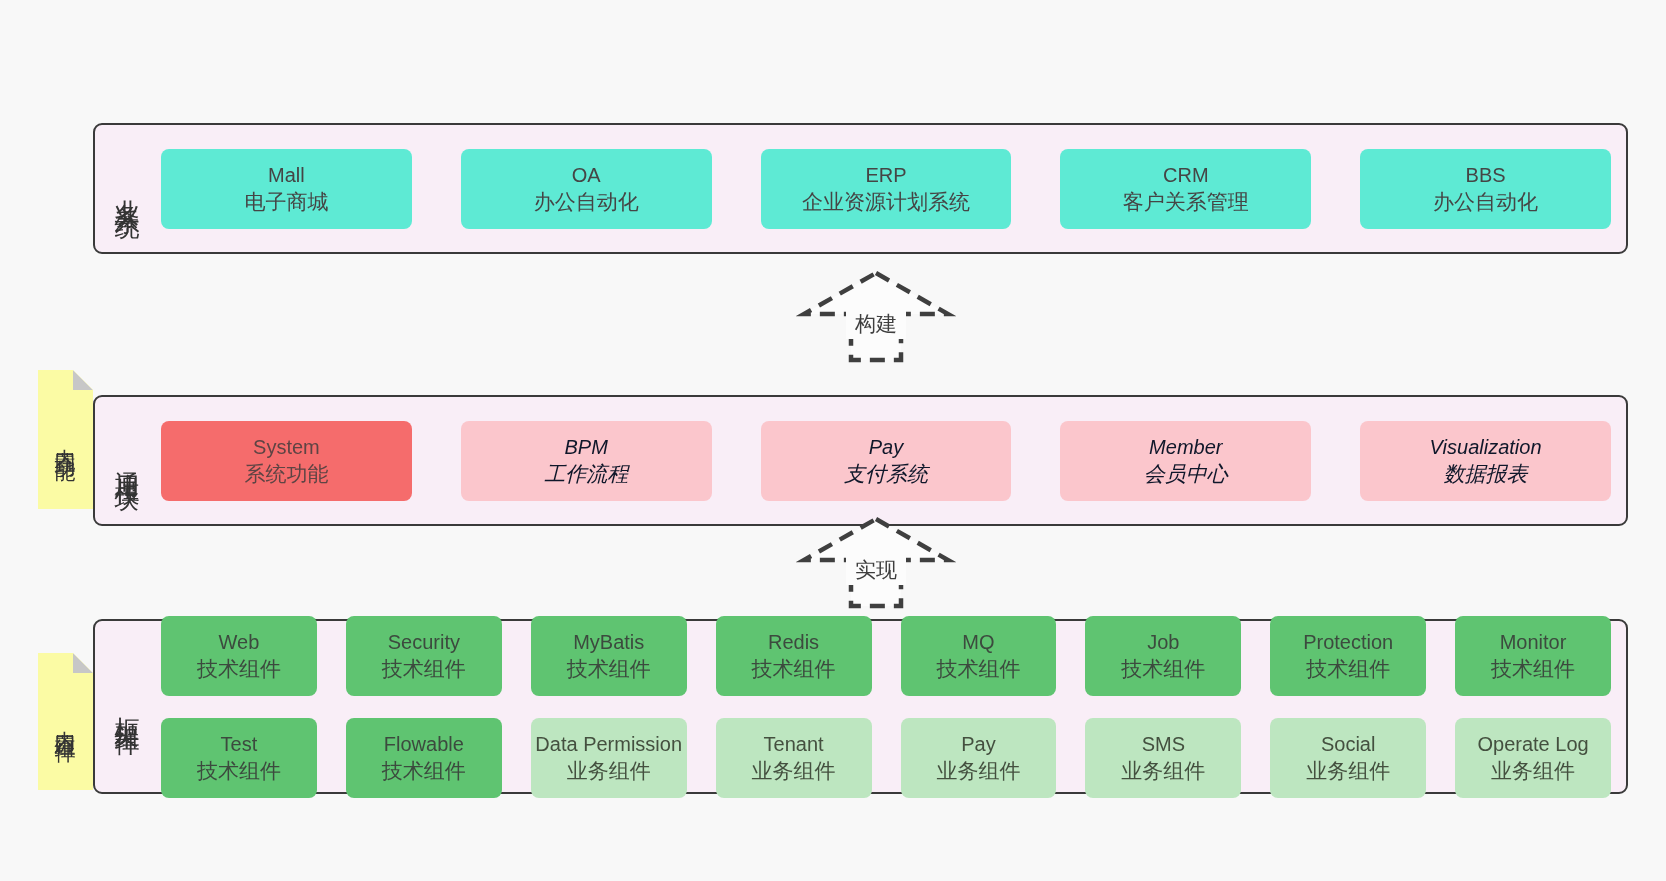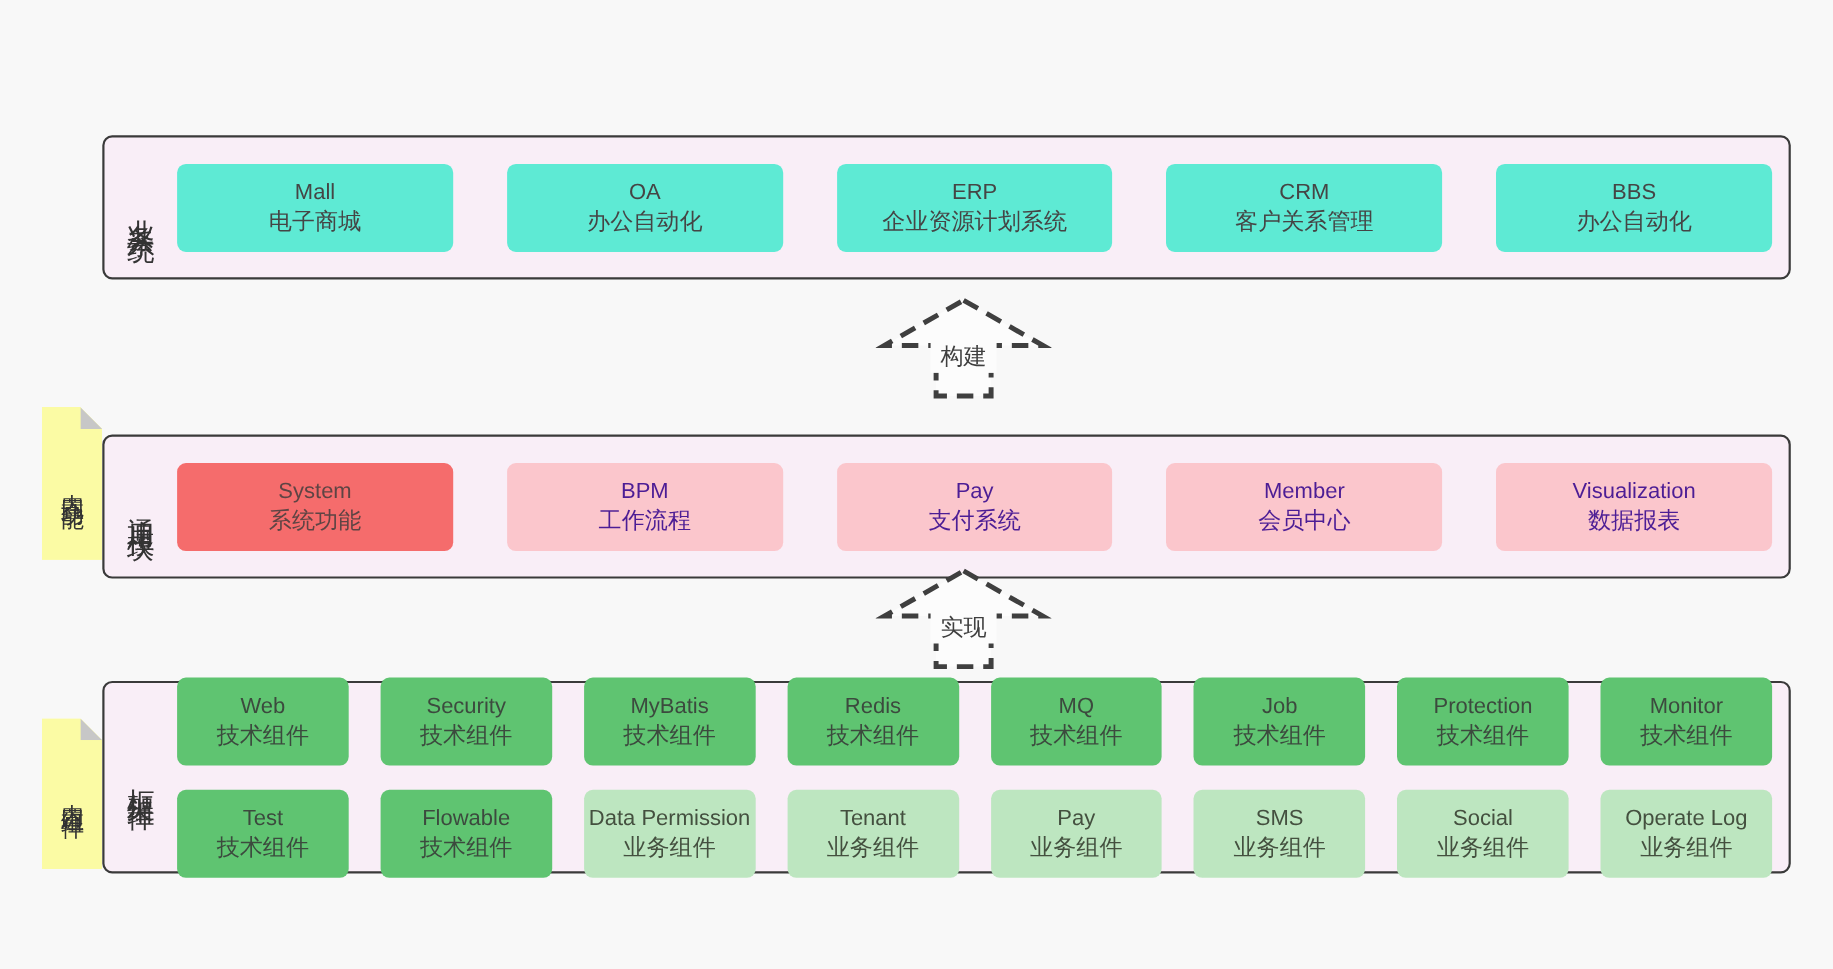--- a/index.html
+++ b/index.html
@@ -35,21 +35,21 @@
   .gap-six{gap:49px;}
   .gap-eight{gap:29px;}
   .box{
     flex:1;height:80px;border-radius:8px;
     display:flex;flex-direction:column;align-items:center;justify-content:center;
     text-align:center;font-size:20px;line-height:1.3;
   }
   .box .box-desc{font-size:21px;}
   .c-blue{background:#5eead4;}
   .c-red{background:#f56c6c;color:#5e4444;}
-  .c-pink{background:#fbc6cc;color:#4c1d95;}
+  .c-pink{background:#fbc6cc;color:#0f172a;font-style:italic;}
   .c-green{background:#5fc471;color:#3c4a3e;}
   .c-lightgreen{background:#bde6c0;color:#44503f;}
   
   .sticky{
     position:absolute;left:38px;width:55px;background:#fbfba4;
     clip-path:polygon(0 0, calc(100% - 20px) 0, 100% 20px, 100% 100%, 0 100%);
     display:flex;align-items:center;justify-content:center;
   }
   #sticky-1{top:370px;height:139px;}
   #sticky-2{top:653px;height:137px;}

